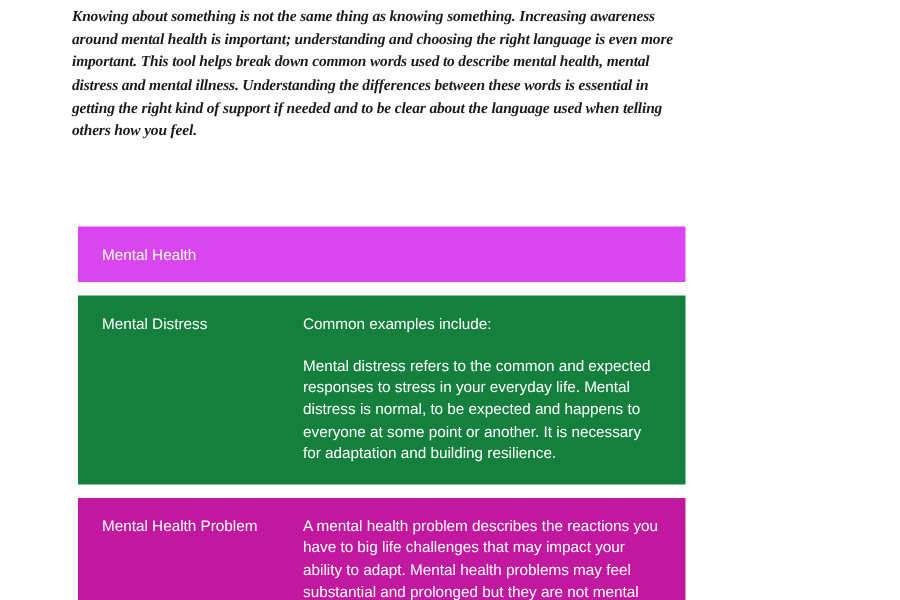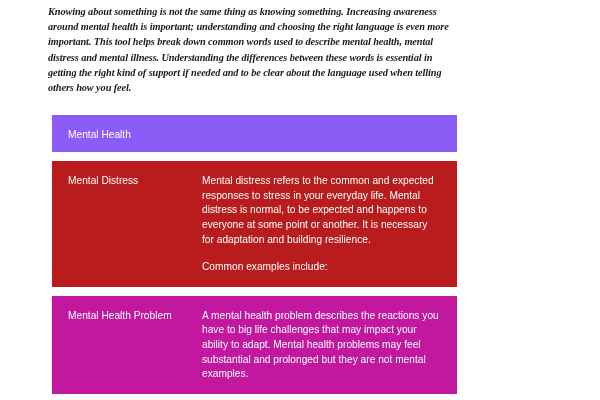--- a/index.html
+++ b/index.html
@@ -64,22 +64,22 @@
   }
   .row-body ul {
     margin: 2px 0 0 0;
     padding-left: 17px;
   }
   .row-body li {
     margin: 0;
     padding: 0;
     line-height: 14.6px;
   }
-  .row-teal { background: #8b5cf6; }
-  .row-green { background: #b91c1c; }
+  .row-teal { background: #d946ef; margin-top: 36px; }
+  .row-green { background: #15803d; }
   .row-magenta { background: #c2189f; }
 
   .gap-sm { height: 9px; }
   .gap-md { height: 10px; }
   .spacer-top { height: 6px; }
 </style>
 </head>
 <body>
 
 <div class="page">
@@ -93,22 +93,22 @@
 
   <div class="row row-teal">
     <div class="row-label">Mental Health</div>
   </div>
 
   <div class="gap-sm"></div>
 
   <div class="row row-green">
     <div class="row-label">Mental Distress</div>
     <div class="row-body">
+      <p>Common examples include:</p>
       <p>Mental distress refers to the common and expected responses to stress in your everyday life. Mental distress is normal, to be expected and happens to everyone at some point or another. It is necessary for adaptation and building resilience.</p>
-      <p>Common examples include:</p>
     </div>
   </div>
 
   <div class="gap-sm"></div>
 
   <div class="row row-magenta">
     <div class="row-label">Mental Health Problem</div>
     <div class="row-body">
       <p>A mental health problem describes the reactions you have to big life challenges that may impact your ability to adapt. Mental health problems may feel substantial and prolonged but they are not mental examples.</p>
 

